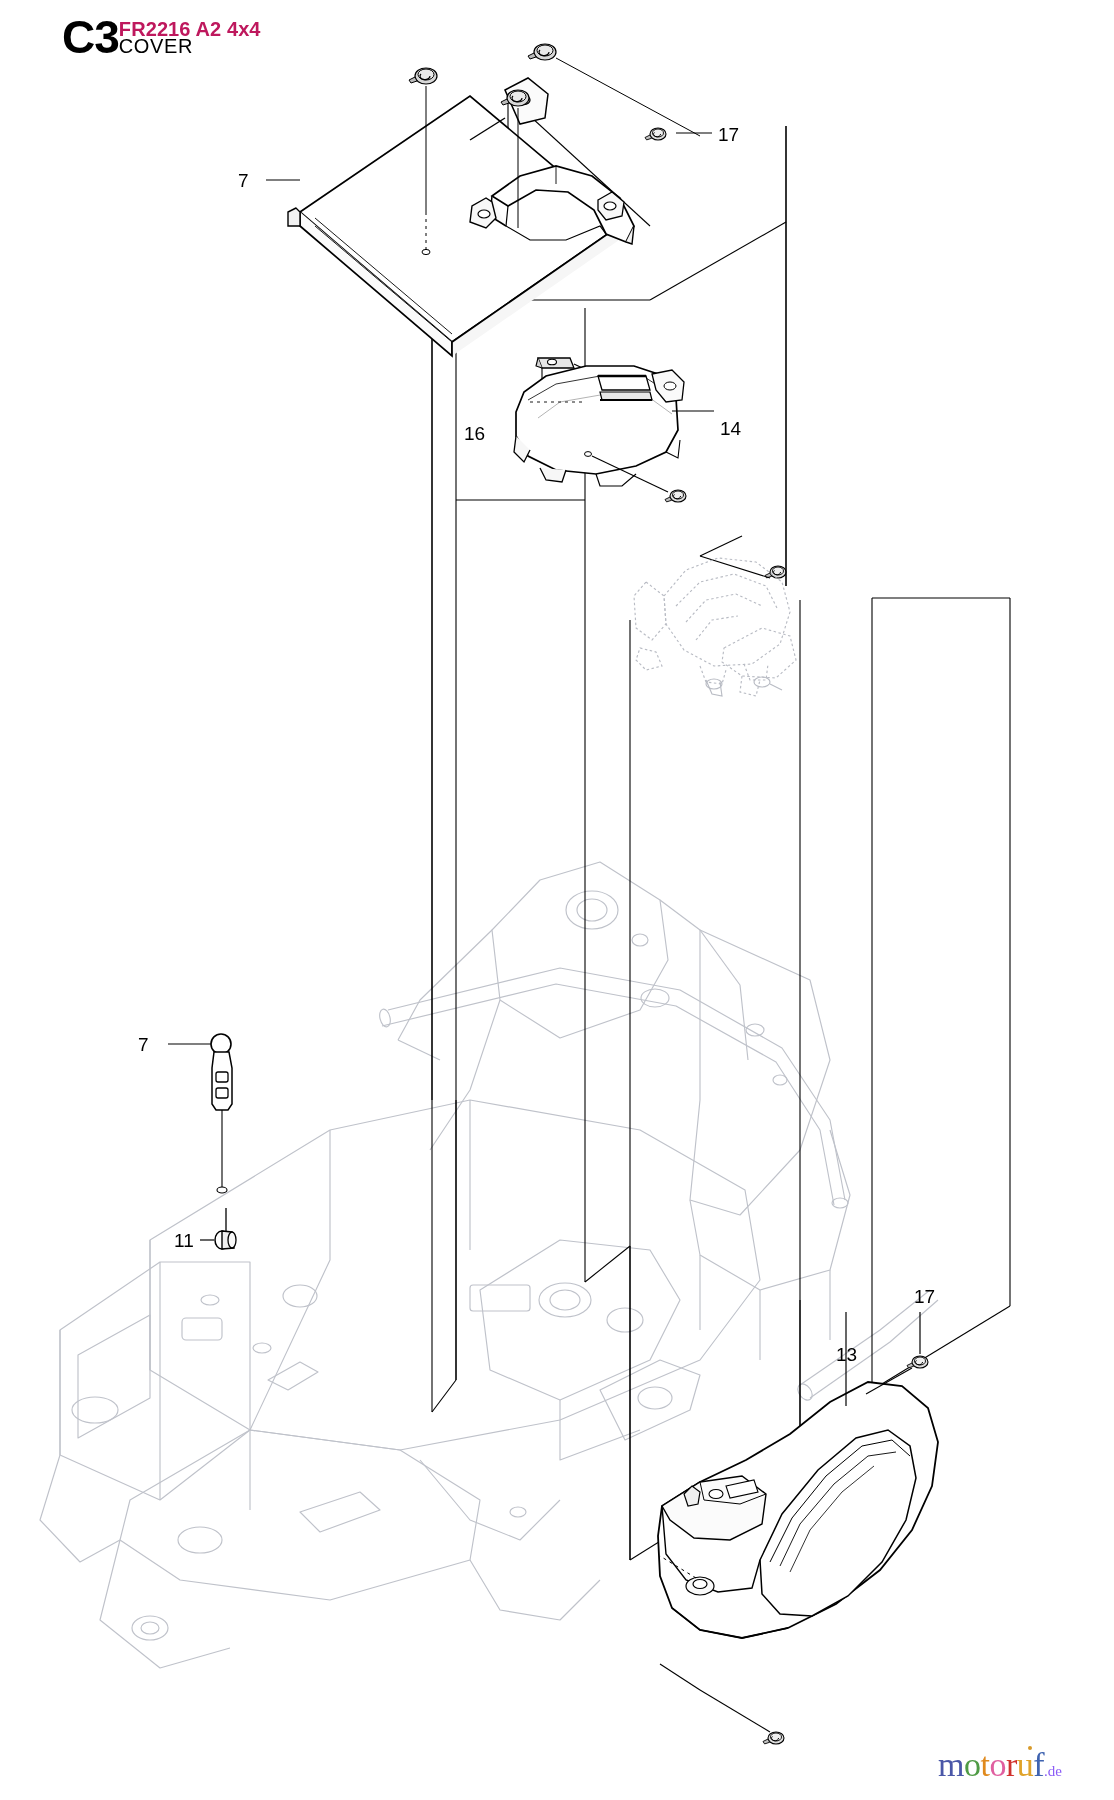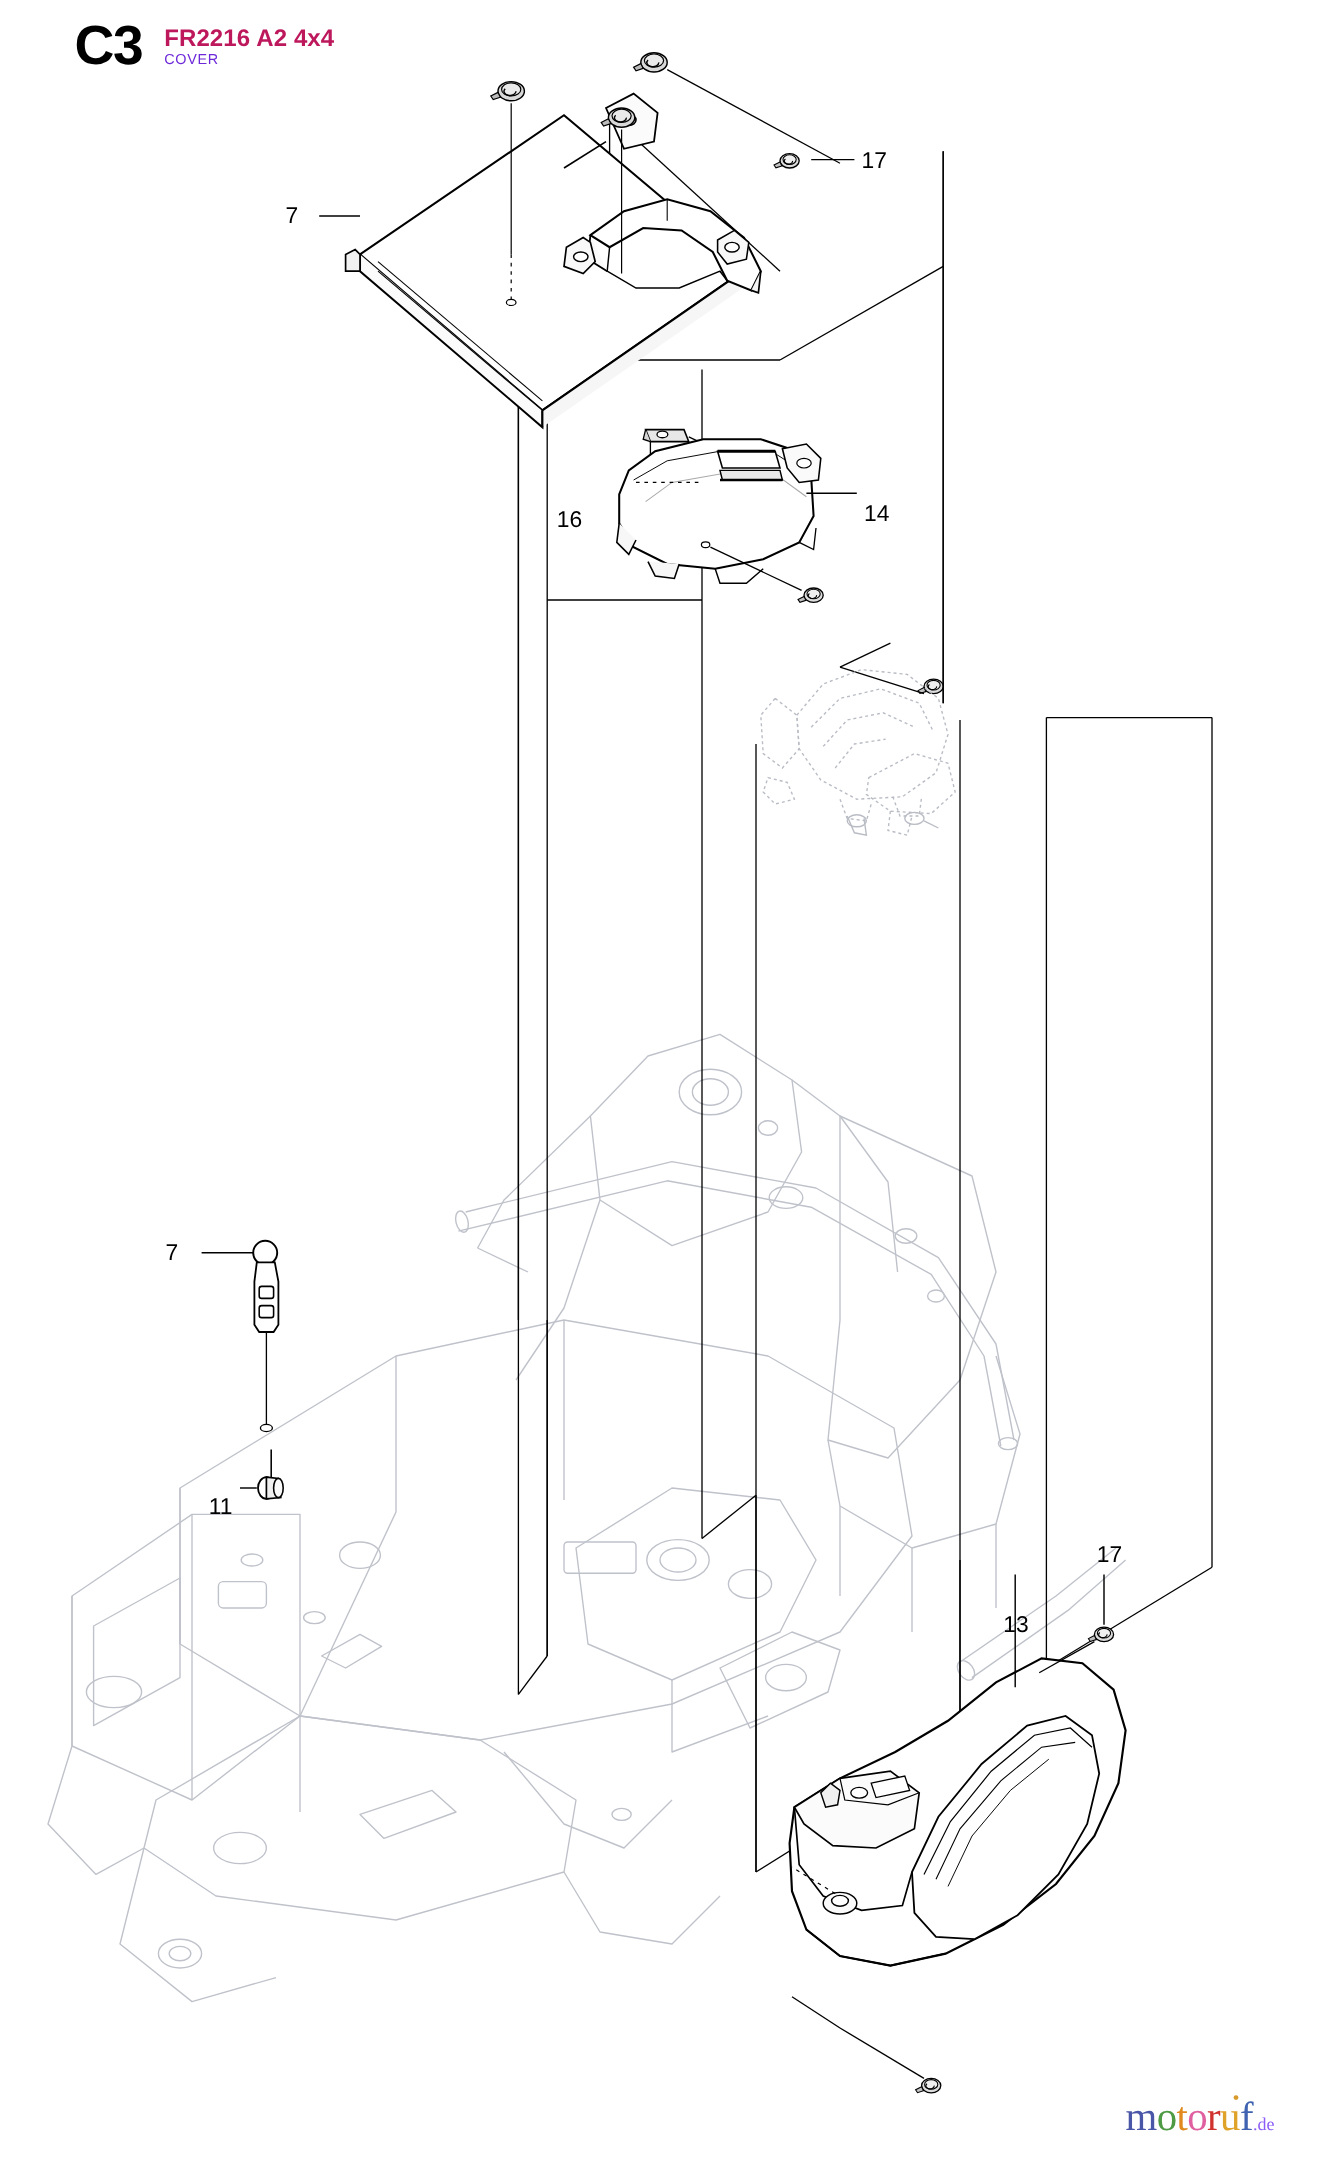--- a/index.html
+++ b/index.html
@@ -14,45 +14,44 @@
     height:1800px;
     background:#ffffff;
     overflow:hidden;
   }
 
   
   #header{
     position:absolute;
     left:62px; top:14px;
     display:flex;
-    align-items:center;
-    gap:18px;
+    align-items:flex-start;
   }
   #section-code{
     font-size:46px;
     font-weight:bold;
     line-height:46px;
     letter-spacing:-1px;
     color:#000;
   }
   #title-block{
     padding-top:7px;
     line-height:17px;
   }
   #model-name{
     font-size:20px;
     font-weight:bold;
     color:#be185d;
     letter-spacing:0.1px;
     white-space:nowrap;
   }
   #section-name{
-    font-size:12px;
+    font-size:20px;
     font-weight:normal;
-    color:#6d28d9;
+    color:#000000;
     letter-spacing:0.6px;
   }
 
   
   .callout{
     position:absolute;
     font-size:19px;
     font-weight:normal;
     color:#000;
     white-space:nowrap;
@@ -408,21 +407,21 @@
       <path d="M786,126 L786,586"></path>
       <path d="M786,586 L872,598" stroke-width="0"></path>
     </g>
   </svg>
 
   <div class="callout" style="left:238px;  top:170px;">7</div>
   <div class="callout" style="left:718px;  top:124px;">17</div>
   <div class="callout" style="left:720px;  top:418px;">14</div>
   <div class="callout" style="left:464px;  top:423px;">16</div>
   <div class="callout" style="left:138px;  top:1034px;">7</div>
-  <div class="callout" style="left:174px;  top:1230px;margin-top:16px;">11</div>
+  <div class="callout" style="left:174px;  top:1230px;">11</div>
   <div class="callout" style="left:836px;  top:1344px;">13</div>
   <div class="callout" style="left:914px;  top:1286px;">17</div>
 
   <svg style="position:absolute;left:0;top:0;width:1114px;height:1800px;pointer-events:none;">
     <g stroke="#000" stroke-width="1.2" fill="none">
       <line x1="266" y1="180" x2="300" y2="180"></line>
       <line x1="712" y1="133" x2="676" y2="133"></line>
       <line x1="714" y1="411" x2="672" y2="411"></line>
       <line x1="858" y1="1297" x2="858" y2="1297"></line>
     </g>

